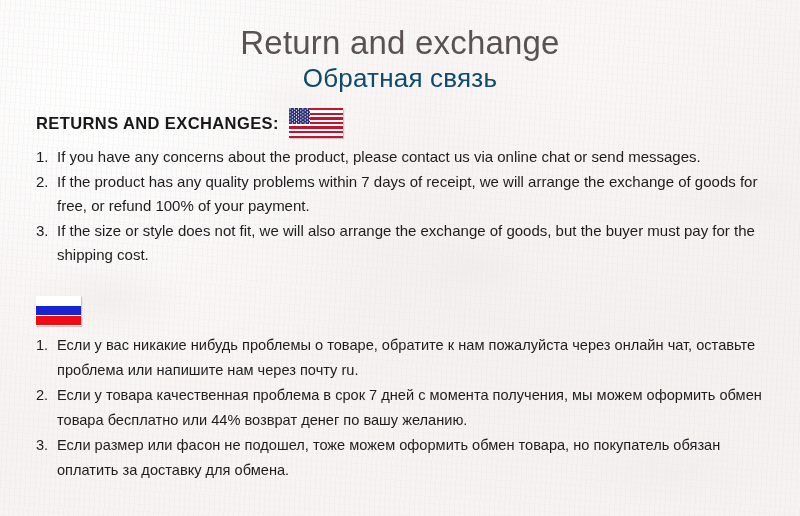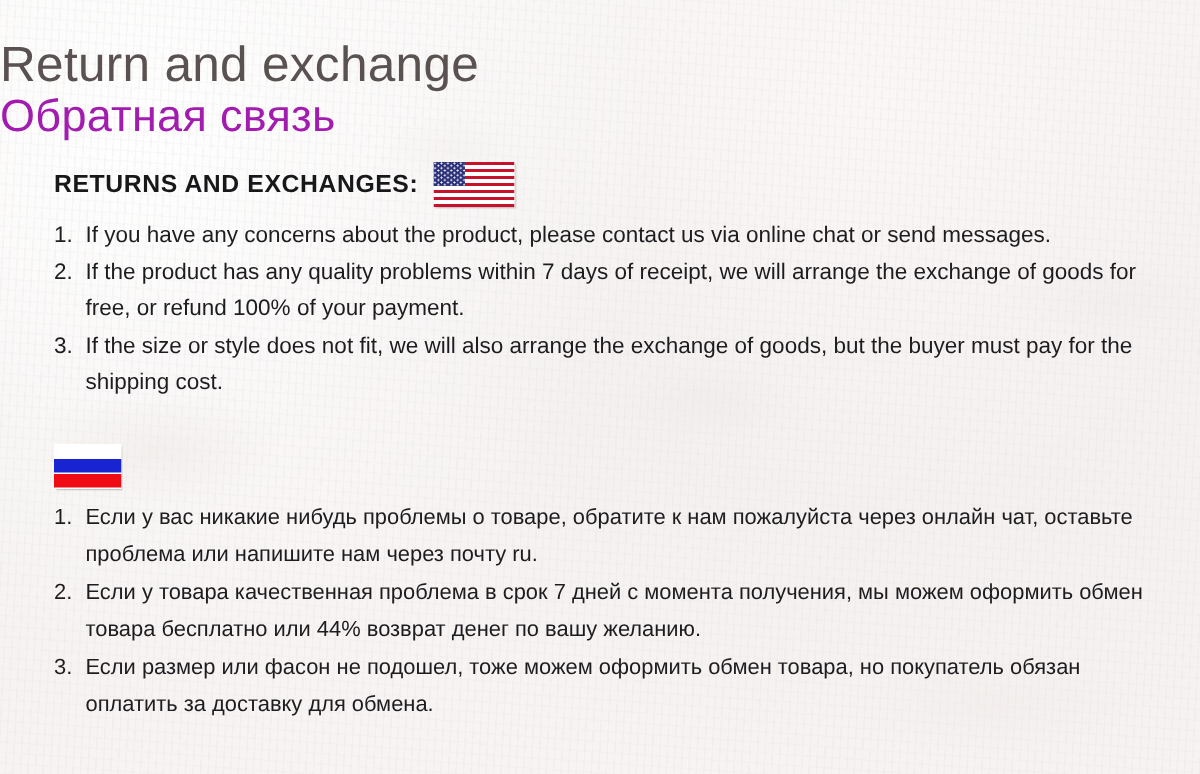--- a/index.html
+++ b/index.html
@@ -48,33 +48,33 @@
   }
 
   
   #sheet {
     position: relative;
     width: 800px;
     height: 516px;
     padding: 0;
   }
 
-  .titles { text-align:left; padding-top: 24px; }
+  .titles { text-align:center; padding-top: 24px; }
 
   .title-en {
     font-size: 33px;
     line-height: 38px;
     color: #595251;
     font-weight: 400;
     letter-spacing: .2px;
   }
   .title-ru {
-    font-size: 30px;
+    font-size: 26px;
     line-height: 32px;
-    color: #a21caf;
+    color: #0c4a6e;
     font-weight: 400;
     letter-spacing: .2px;
   }
 
   .section { padding-left: 36px; padding-right: 18px; }
   .section.en { margin-top: 14px; }
   .section.ru { margin-top: 28px; }
 
   .sec-head {
     display:flex;

